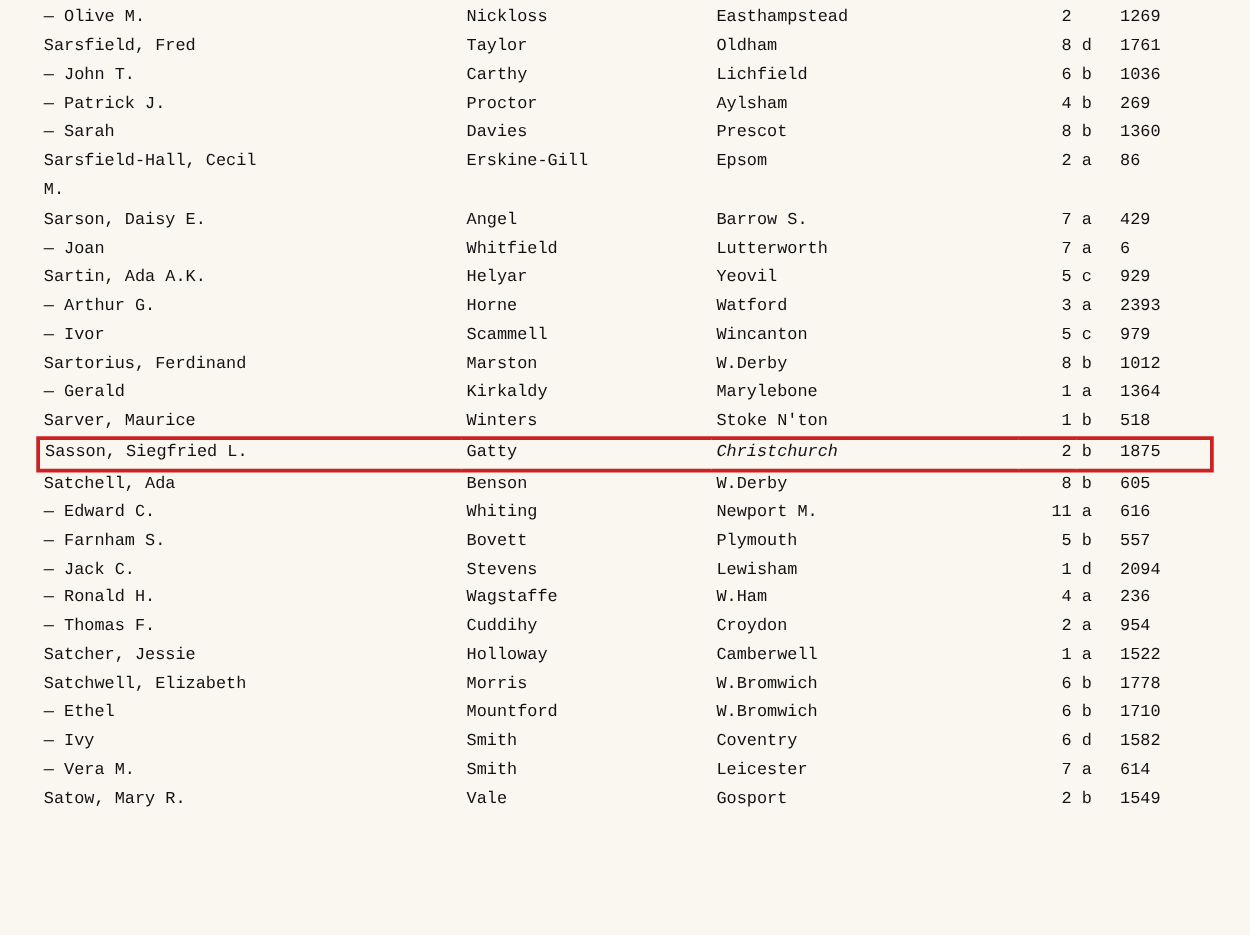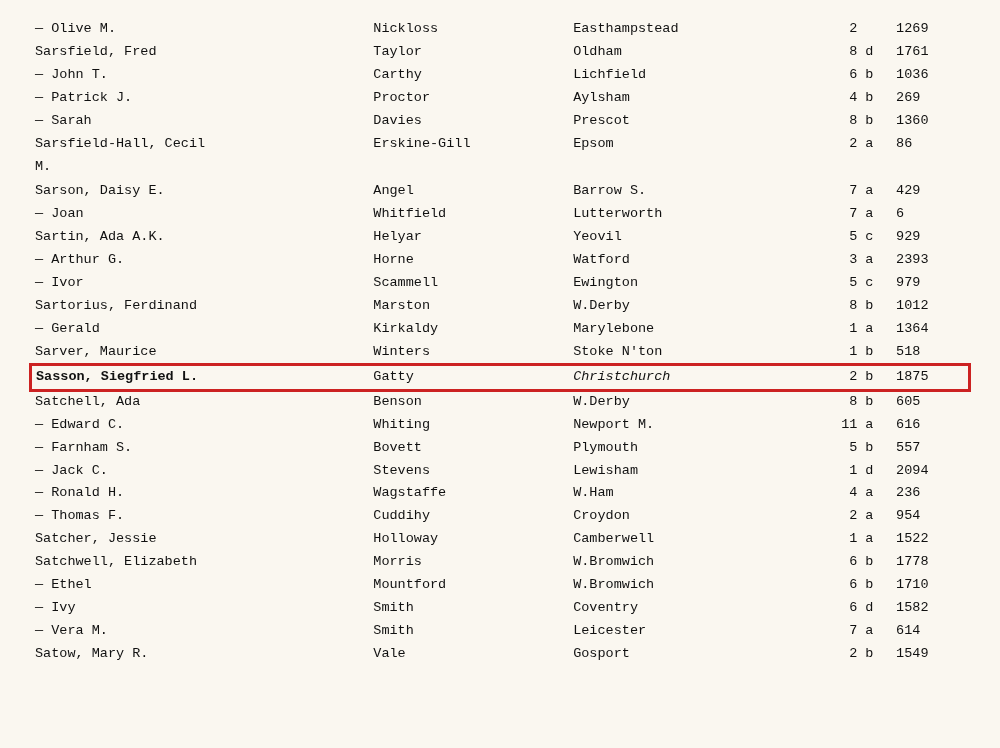--- a/index.html
+++ b/index.html
@@ -15,21 +15,21 @@
       color: #111;
       width: 1000px;
       height: 748px;
       overflow: hidden;
     }
 
     .page-container {
       width: 1000px;
       height: 748px;
       background: #faf7f0;
-      padding: 18px 30px;
+      padding: 4px 30px;
       overflow: hidden;
     }
 
     table {
       width: 100%;
       border-collapse: collapse;
     }
 
     tr {
       line-height: 1.55;
@@ -166,21 +166,21 @@
           <td class="name-col">— Arthur G.</td>
           <td class="agent-col">Horne</td>
           <td class="place-col">Watford</td>
           <td class="div-col">3</td>
           <td class="sec-col">a</td>
           <td class="num-col">2393</td>
         </tr>
         <tr>
           <td class="name-col">— Ivor</td>
           <td class="agent-col">Scammell</td>
-          <td class="place-col">Ewington</td>
+          <td class="place-col">Wincanton</td>
           <td class="div-col">5</td>
           <td class="sec-col">c</td>
           <td class="num-col">979</td>
         </tr>
         <tr>
           <td class="name-col">Sartorius, Ferdinand</td>
           <td class="agent-col">Marston</td>
           <td class="place-col">W.Derby</td>
           <td class="div-col">8</td>
           <td class="sec-col">b</td>
@@ -196,21 +196,21 @@
         </tr>
         <tr>
           <td class="name-col">Sarver, Maurice</td>
           <td class="agent-col">Winters</td>
           <td class="place-col">Stoke N'ton</td>
           <td class="div-col">1</td>
           <td class="sec-col">b</td>
           <td class="num-col">518</td>
         </tr>
         <tr style="outline: rgb(204, 34, 34) solid 2px; outline-offset: 0px; display: table-row; position: relative; border: 2px solid rgb(204, 34, 34);">
-          <td class="name-col" style="font-weight: bold; border-left: 2px solid rgb(204, 34, 34); border-top: 2px solid rgb(204, 34, 34); border-bottom: 2px solid rgb(204, 34, 34);">Sasson, Siegfried L.</td>
+          <td class="name-col" style="font-weight: normal; border-left: 2px solid rgb(204, 34, 34); border-top: 2px solid rgb(204, 34, 34); border-bottom: 2px solid rgb(204, 34, 34);">Sasson, Siegfried L.</td>
           <td class="agent-col" style="border-top: 2px solid rgb(204, 34, 34); border-bottom: 2px solid rgb(204, 34, 34);">Gatty</td>
           <td class="place-col" style="border-top: 2px solid rgb(204, 34, 34); border-bottom: 2px solid rgb(204, 34, 34); font-style: italic;">Christchurch</td>
           <td class="div-col" style="border-top: 2px solid rgb(204, 34, 34); border-bottom: 2px solid rgb(204, 34, 34);">2</td>
           <td class="sec-col" style="border-top: 2px solid rgb(204, 34, 34); border-bottom: 2px solid rgb(204, 34, 34);">b</td>
           <td class="num-col" style="border-right: 2px solid rgb(204, 34, 34); border-top: 2px solid rgb(204, 34, 34); border-bottom: 2px solid rgb(204, 34, 34);">1875</td>
         </tr>
         <tr>
           <td class="name-col">Satchell, Ada</td>
           <td class="agent-col">Benson</td>
           <td class="place-col">W.Derby</td>

